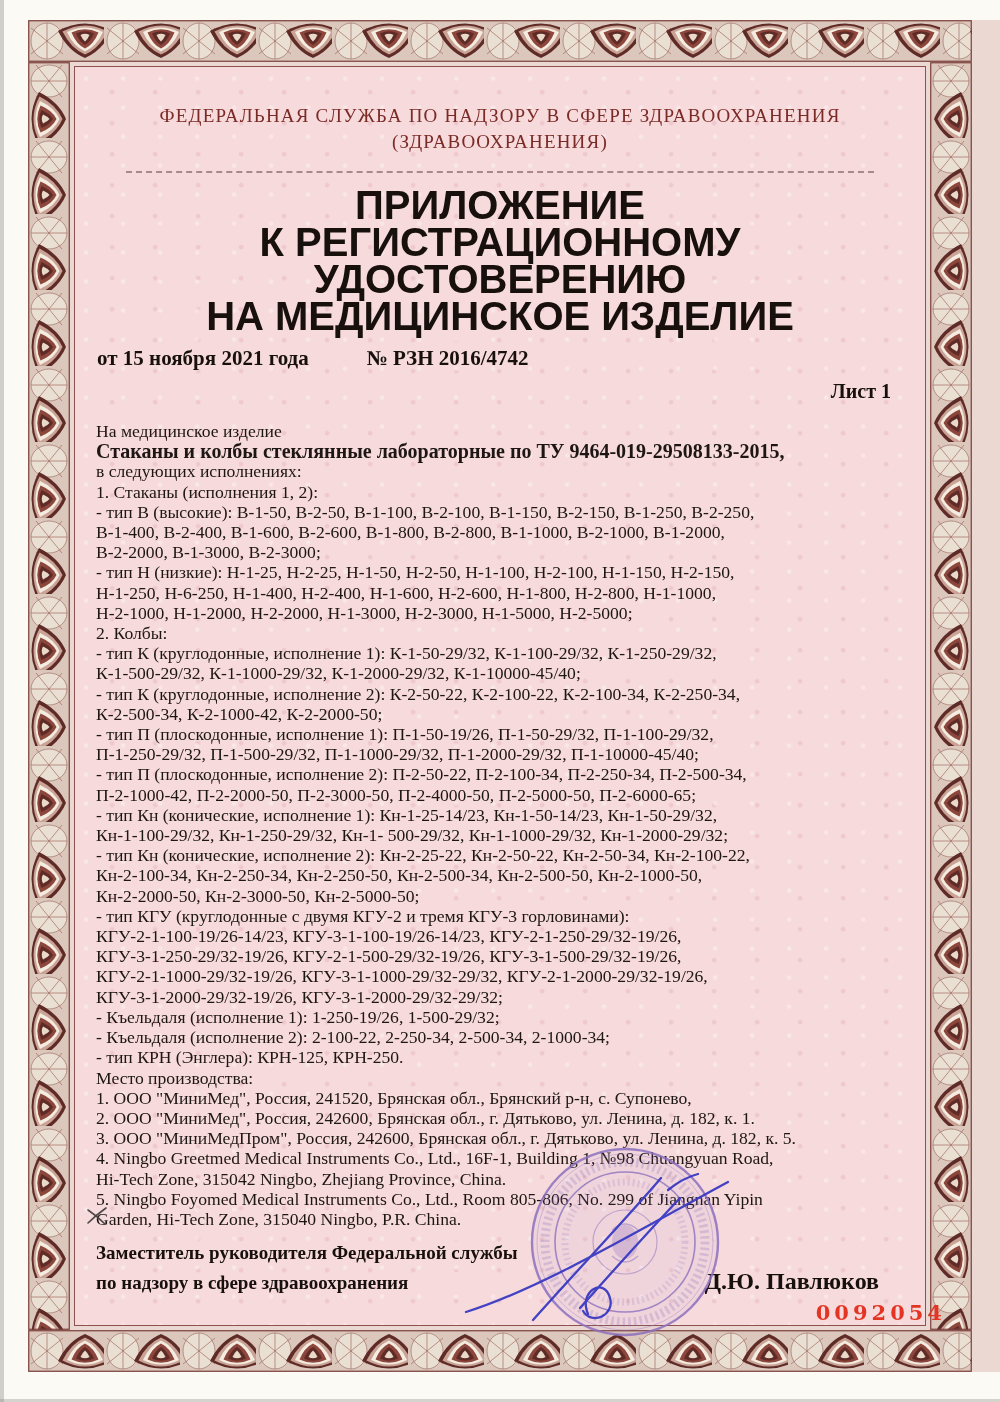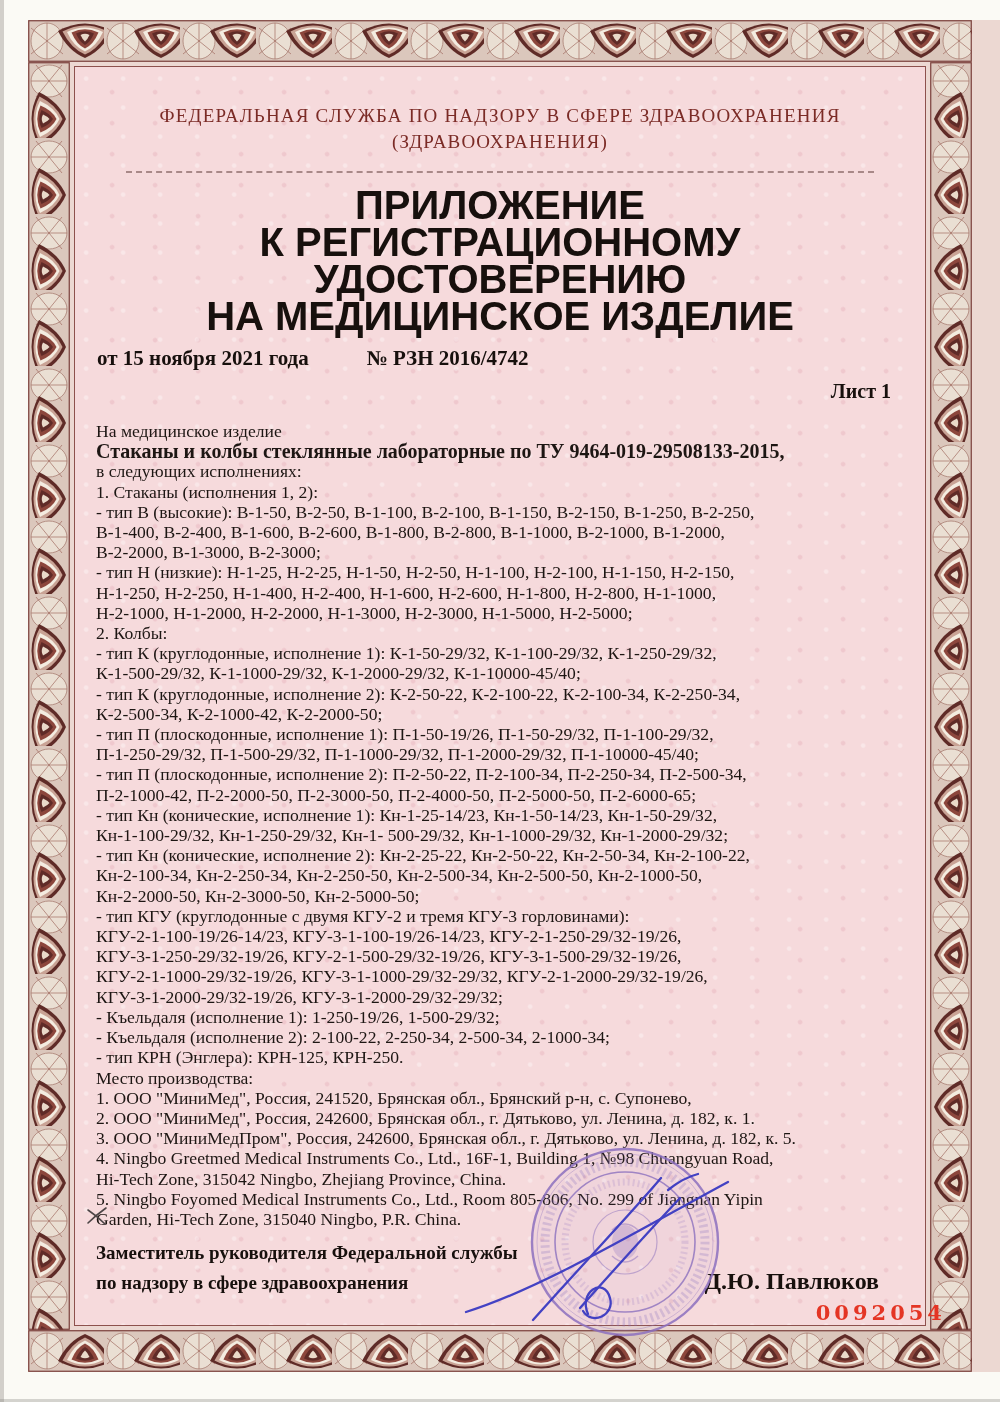--- a/index.html
+++ b/index.html
@@ -141,21 +141,21 @@
 
       <div class="body-block">
           <div class="bline">На медицинское изделие</div>
           <div class="bline bold">Стаканы и колбы стеклянные лабораторные по ТУ 9464-019-29508133-2015,</div>
           <div class="bline">в следующих исполнениях:</div>
           <div class="bline">1. Стаканы (исполнения 1, 2):</div>
           <div class="bline">- тип В (высокие): В-1-50, В-2-50, В-1-100, В-2-100, В-1-150, В-2-150, В-1-250, В-2-250,</div>
           <div class="bline">В-1-400, В-2-400, В-1-600, В-2-600, В-1-800, В-2-800, В-1-1000, В-2-1000, В-1-2000,</div>
           <div class="bline">В-2-2000, В-1-3000, В-2-3000;</div>
           <div class="bline">- тип Н (низкие): Н-1-25, Н-2-25, Н-1-50, Н-2-50, Н-1-100, Н-2-100, Н-1-150, Н-2-150,</div>
-          <div class="bline">Н-1-250, Н-2-250, Н-1-400, Н-2-400, Н-1-600, Н-2-600, Н-1-800, Н-2-800, Н-1-1000,</div>
+          <div class="bline">Н-1-250, Н-6-250, Н-1-400, Н-2-400, Н-1-600, Н-2-600, Н-1-800, Н-2-800, Н-1-1000,</div>
           <div class="bline">Н-2-1000, Н-1-2000, Н-2-2000, Н-1-3000, Н-2-3000, Н-1-5000, Н-2-5000;</div>
           <div class="bline">2. Колбы:</div>
           <div class="bline">- тип К (круглодонные, исполнение 1): К-1-50-29/32, К-1-100-29/32, К-1-250-29/32,</div>
           <div class="bline">К-1-500-29/32, К-1-1000-29/32, К-1-2000-29/32, К-1-10000-45/40;</div>
           <div class="bline">- тип К (круглодонные, исполнение 2): К-2-50-22, К-2-100-22, К-2-100-34, К-2-250-34,</div>
           <div class="bline">К-2-500-34, К-2-1000-42, К-2-2000-50;</div>
           <div class="bline">- тип П (плоскодонные, исполнение 1): П-1-50-19/26, П-1-50-29/32, П-1-100-29/32,</div>
           <div class="bline">П-1-250-29/32, П-1-500-29/32, П-1-1000-29/32, П-1-2000-29/32, П-1-10000-45/40;</div>
           <div class="bline">- тип П (плоскодонные, исполнение 2): П-2-50-22, П-2-100-34, П-2-250-34, П-2-500-34,</div>
           <div class="bline">П-2-1000-42, П-2-2000-50, П-2-3000-50, П-2-4000-50, П-2-5000-50, П-2-6000-65;</div>

